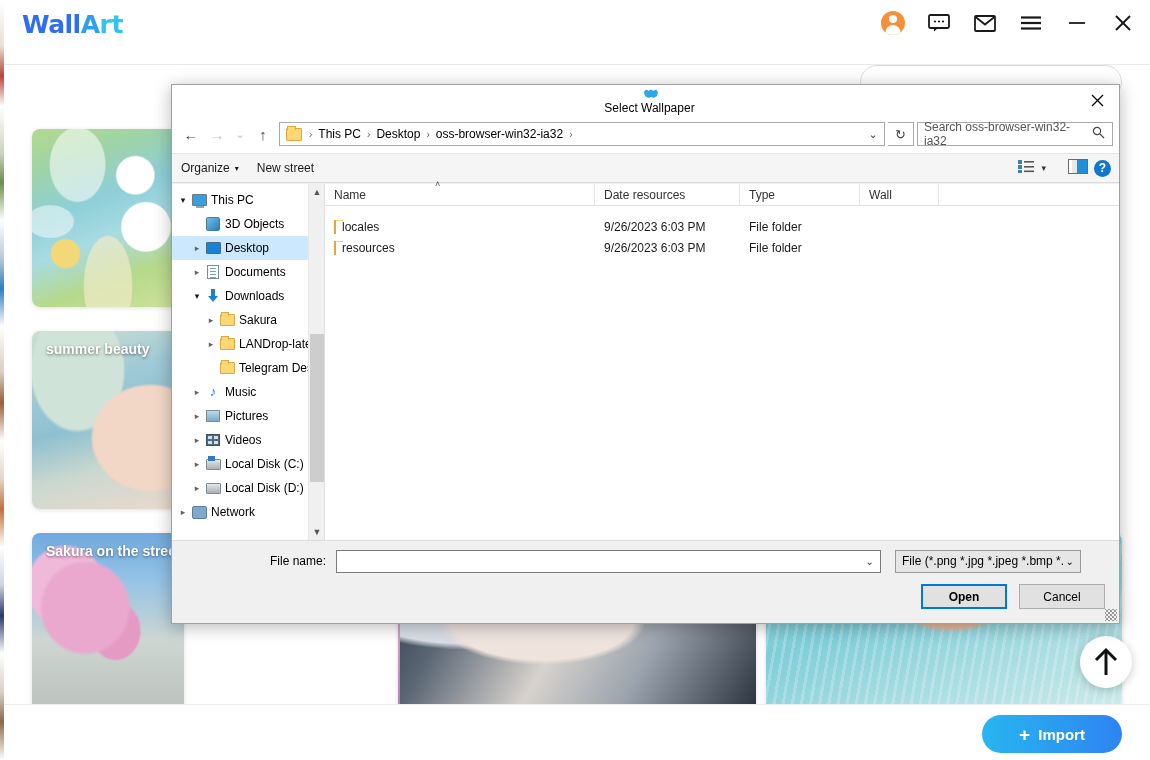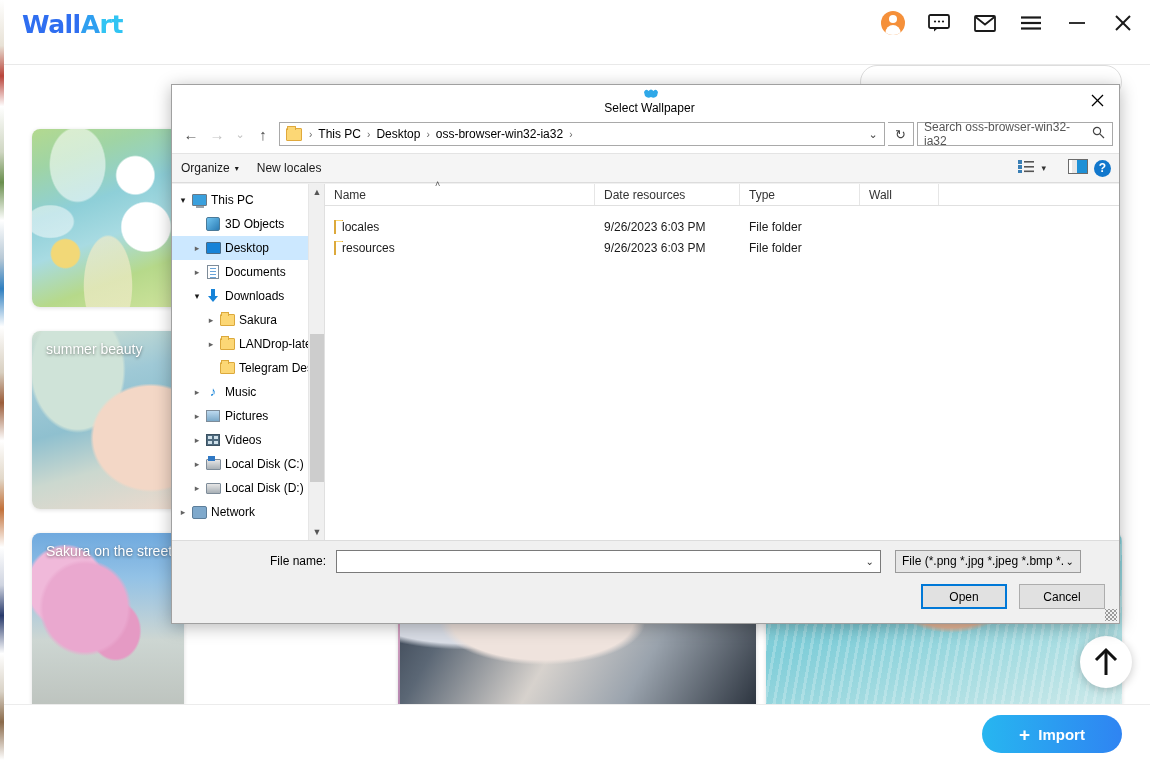--- a/index.html
+++ b/index.html
@@ -84,21 +84,21 @@
   .grid {
     position: absolute; left: 4px; top: 101px; right: 0; bottom: 56px;
     background: #fff; overflow: hidden;
   }
   .card {
     position: absolute; border-radius: 8px; overflow: hidden;
     box-shadow: 0 1px 4px rgba(0,0,0,0.13);
   }
   .card .label {
     position: absolute; left: 14px; top: 10px;
-    color: #ffffff; font-size: 14px; font-weight: normal;
+    color: #ffffff; font-size: 14px; font-weight: bold;
     text-shadow: 0 1px 3px rgba(0,0,0,0.5);
     z-index: 3;
   }
   .ph { position: absolute; inset: 0; }
 
   
   .art-cats {
     background:
       radial-gradient(circle at 22% 70%, #f2d877 0 8%, transparent 9%),
       radial-gradient(circle at 68% 26%, #ffffff 0 11%, transparent 12%),
@@ -347,21 +347,21 @@
     border: 1px solid #9a9a9a; background: #e6e6e6;
     display: flex; align-items: center; font-size: 12px; color: #000; padding-left: 6px;
   }
   .filter-combo .caret { margin-left: auto; padding-right: 6px; font-size: 10px; }
   .btn-row { position: absolute; right: 14px; top: 43px; display: flex; gap: 12px; }
   .dbtn {
     width: 86px; height: 25px; font-size: 12px; color: #000;
     background: #e1e1e1; border: 1px solid #adadad; cursor: pointer;
     display: flex; align-items: center; justify-content: center;
   }
-  .dbtn.primary { background: #e1e1e1; border: 2px solid #0078d7; }
+  .dbtn.primary { background: #e1e1e1; border: 2px solid #0078d7; font-weight: bold; }
   .resize-grip {
     position: absolute; right: 2px; bottom: 2px; width: 12px; height: 12px;
     background-image:
       radial-gradient(circle, #9a9a9a 40%, transparent 41%),
       radial-gradient(circle, #9a9a9a 40%, transparent 41%);
     background-size: 4px 4px; background-position: 0 0, 2px 2px;
   }
 </style>
 </head>
 <body>
@@ -530,21 +530,21 @@
       </span>
     </div>
   </div>
 
   <div class="dlg-toolbar">
     <div class="tb-item">
       <span>Organize</span>
       <span style="font-size:8px">▾</span>
     </div>
     <div class="tb-item">
-      <span>New locales</span>
+      <span>New street</span>
     </div>
     <div class="tb-right">
       <span>
         <svg width="17" height="15" viewBox="0 0 17 15">
             <g fill="#3a7fb5">
               <rect x="0" y="1" width="4" height="4"></rect>
               <rect x="0" y="6" width="4" height="4"></rect>
               <rect x="0" y="11" width="4" height="3"></rect>
             </g>
             <g fill="#555">

